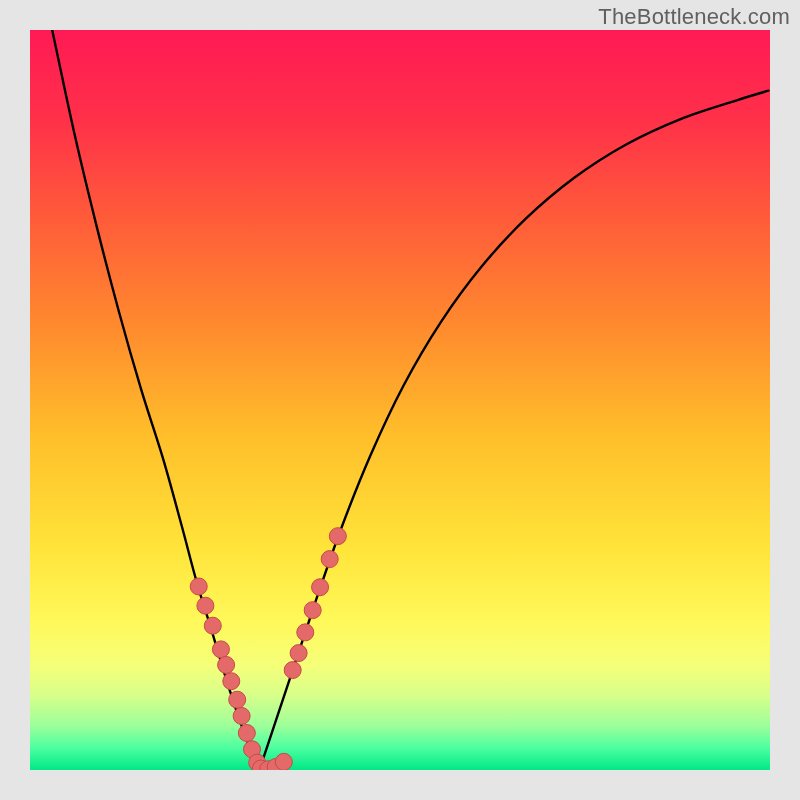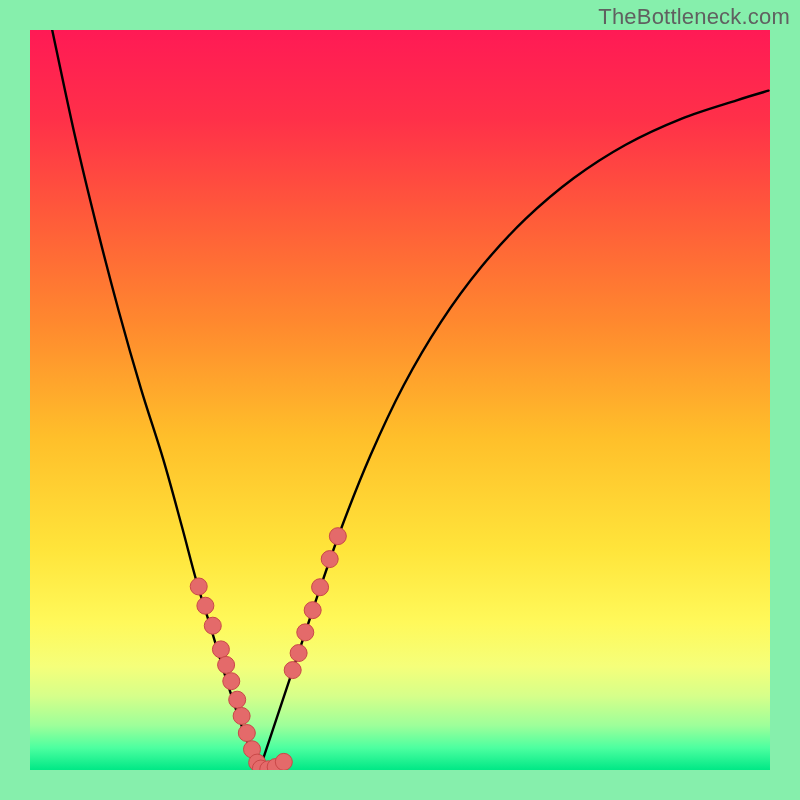--- a/index.html
+++ b/index.html
@@ -8,21 +8,21 @@
     width: 800px;
     height: 800px;
     overflow: hidden;
     background: #000;
     font-family: Arial, Helvetica, sans-serif;
   }
   .frame {
     position: absolute;
     top: 0; left: 0;
     width: 800px; height: 800px;
-    background: #86efac;
+    background: #e5e5e5;
   }
   .plot {
     position: absolute;
     top: 30px;
     left: 30px;
     width: 740px;
     height: 740px;
     overflow: hidden;
   }
   .gradient {

